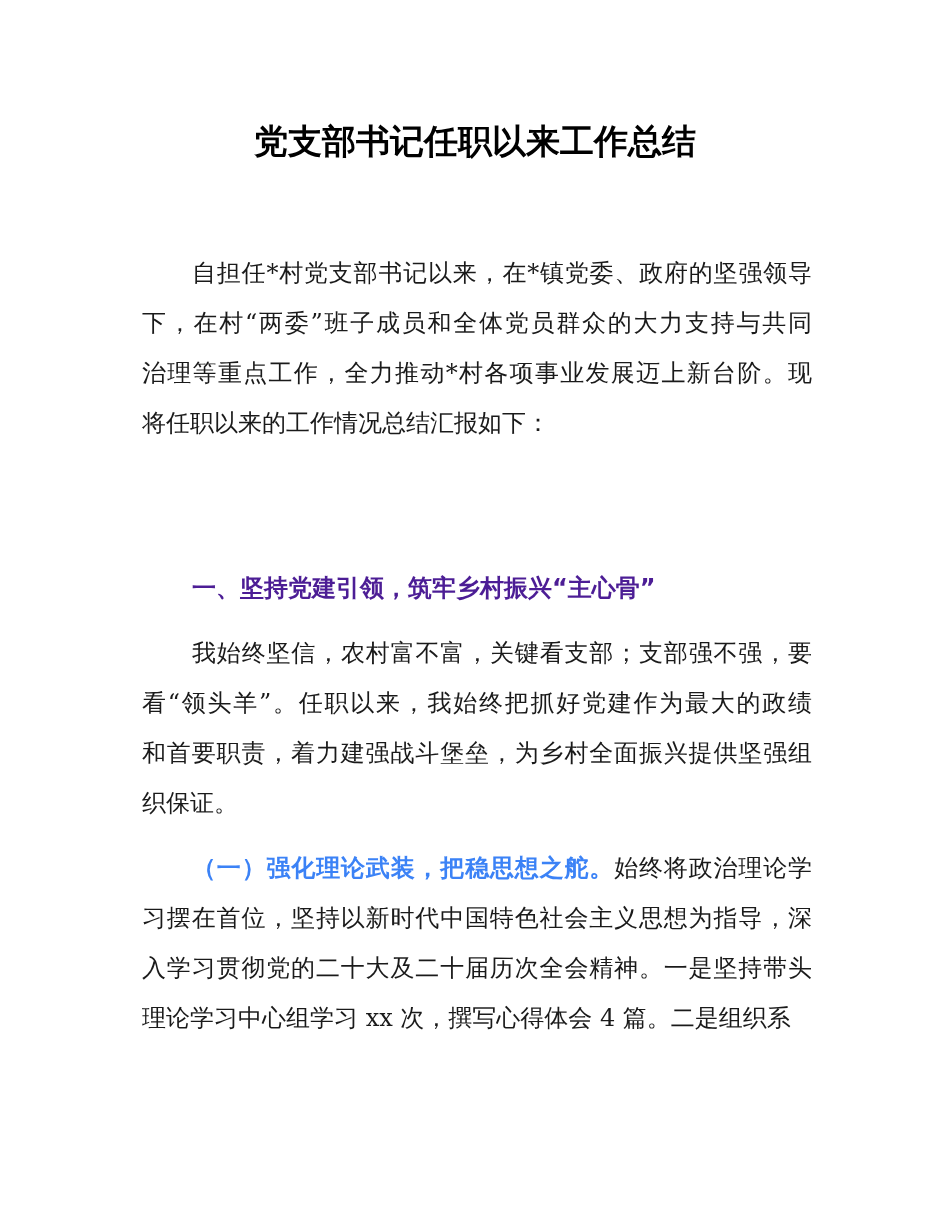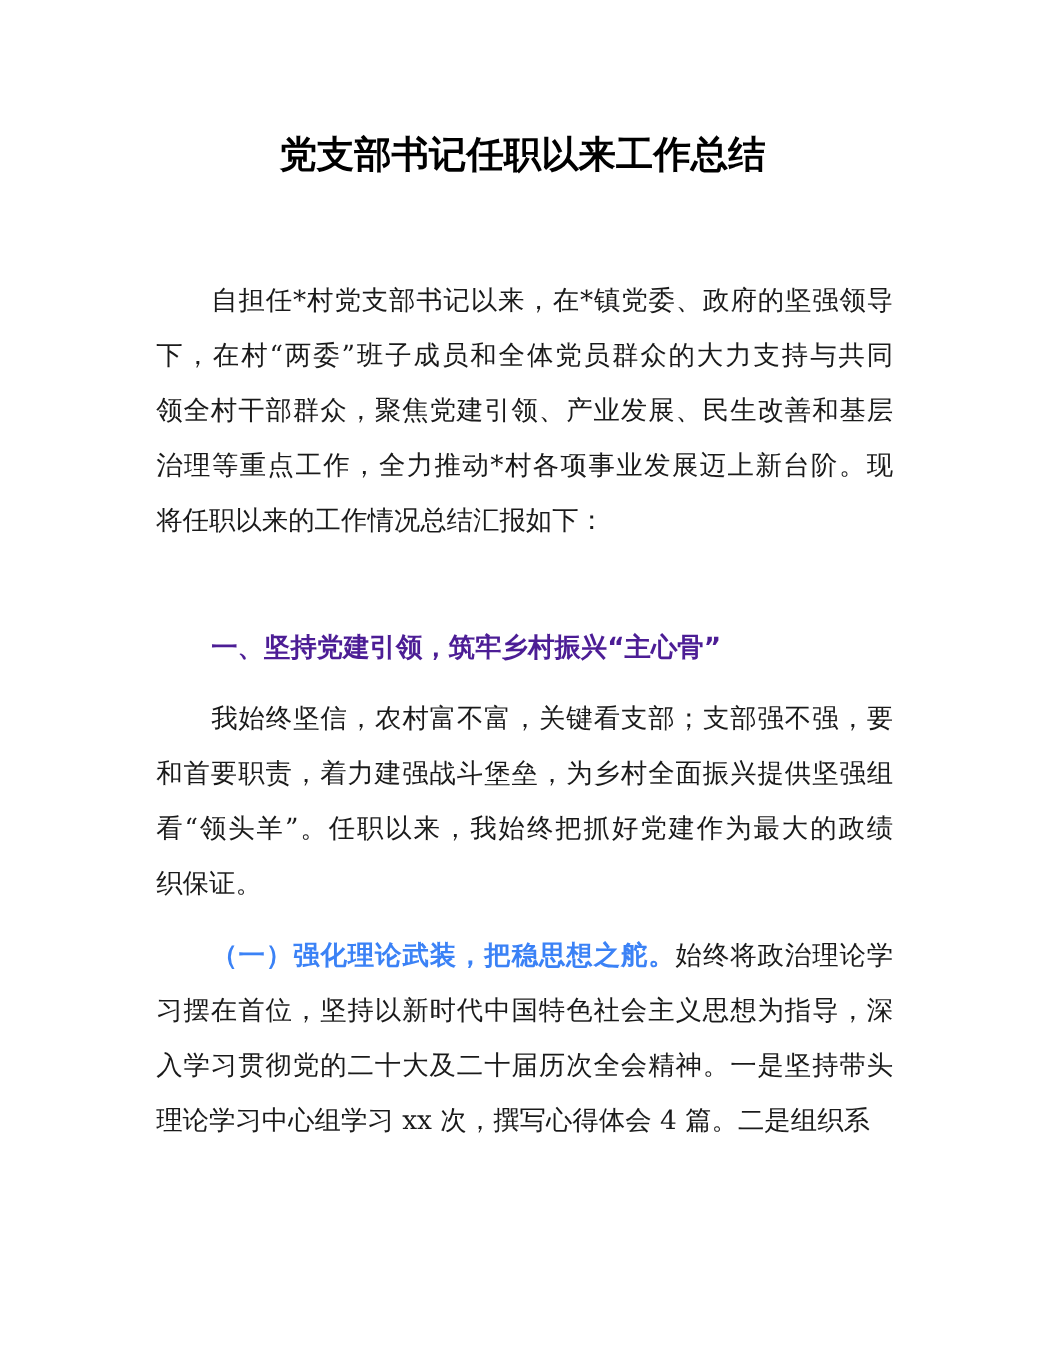--- a/index.html
+++ b/index.html
@@ -75,31 +75,30 @@
 </head>
 <body>
 
 <div class="page">
 
   <div class="title">党支部书记任职以来工作总结</div>
 
   <div class="body-text" style="top:248px;">
     <span class="line indent">自担任*村党支部书记以来，在*镇党委、政府的坚强领导</span>
     <span class="line">下，在村“两委”班子成员和全体党员群众的大力支持与共同</span>
-    <span class="line">领全村干部群众，聚焦党建引领、产业发展、民生改善和基层</span>
     <span class="line">治理等重点工作，全力推动*村各项事业发展迈上新台阶。现</span>
     <span class="line last">将任职以来的工作情况总结汇报如下：</span>
   </div>
 
   <div class="heading" style="top:563px;">一、坚持党建引领，筑牢乡村振兴“主心骨”</div>
 
   <div class="body-text" style="top:628px;">
     <span class="line indent">我始终坚信，农村富不富，关键看支部；支部强不强，要</span>
+    <span class="line">看“领头羊”。任职以来，我始终把抓好党建作为最大的政绩</span>
     <span class="line">和首要职责，着力建强战斗堡垒，为乡村全面振兴提供坚强组</span>
-    <span class="line">看“领头羊”。任职以来，我始终把抓好党建作为最大的政绩</span>
     <span class="line last">织保证。</span>
   </div>
 
   <div class="body-text" style="top:843px;">
     <span class="line indent"><span class="bold-lead">（一）强化理论武装，把稳思想之舵。</span><span>始终将政治理论学</span></span>
     <span class="line">习摆在首位，坚持以新时代中国特色社会主义思想为指导，深</span>
     <span class="line">入学习贯彻党的二十大及二十届历次全会精神。一是坚持带头</span>
     <span class="line last">理论学习中心组学习 xx 次，撰写心得体会 4 篇。二是组织系</span>
   </div>
 

